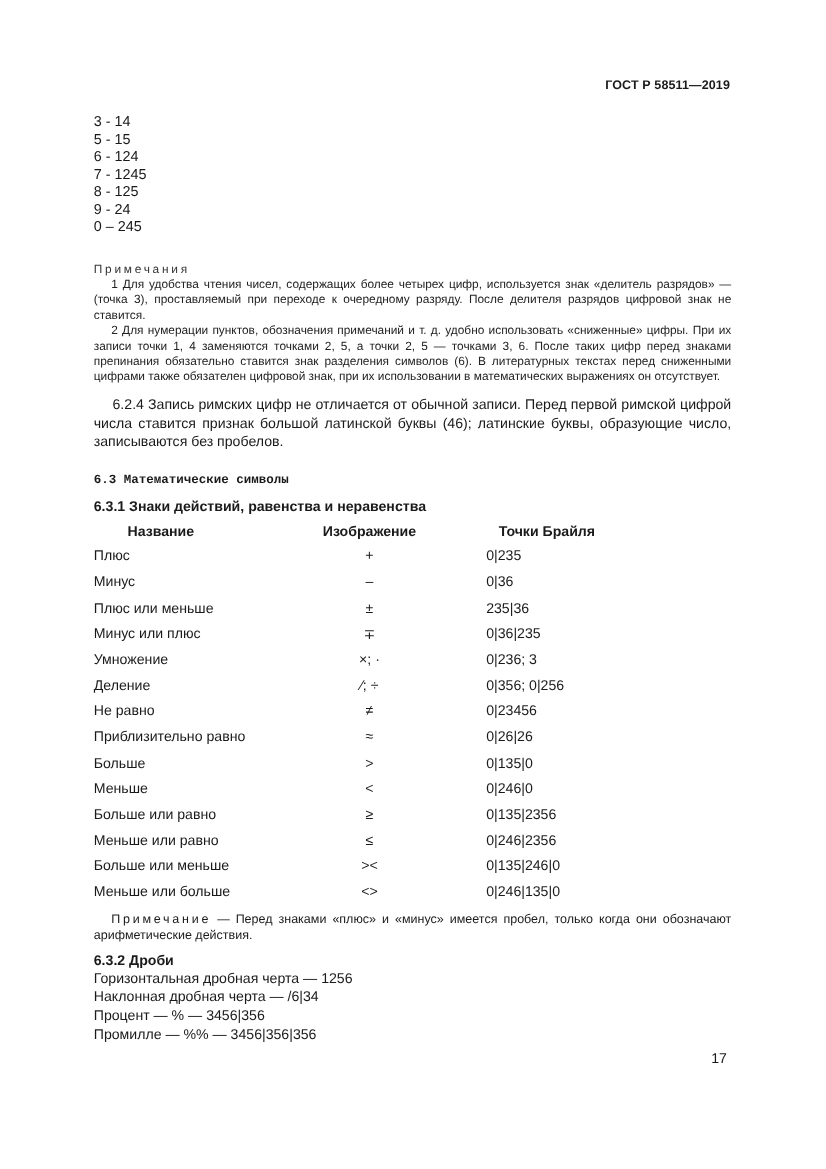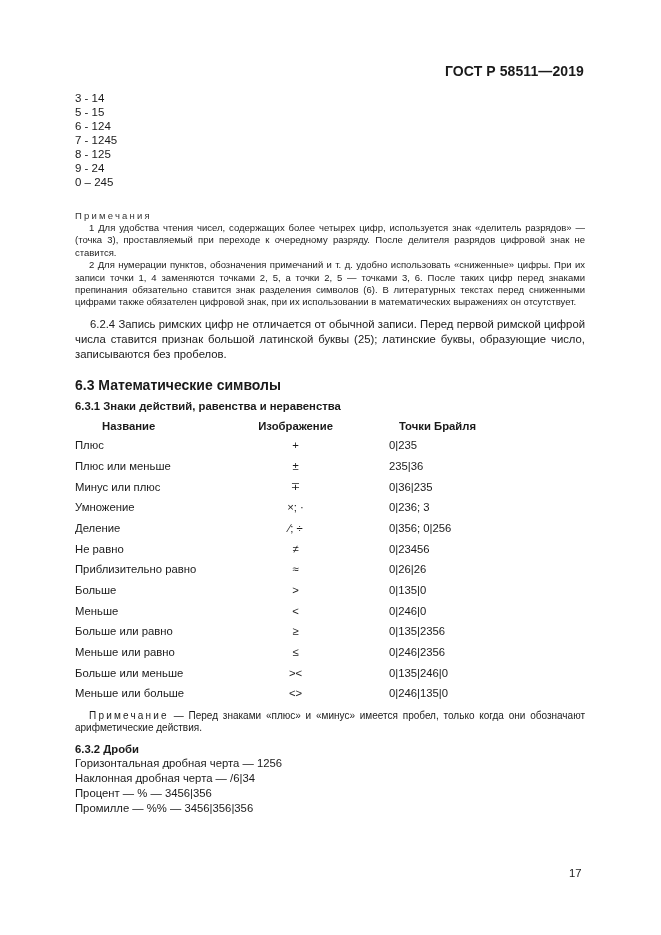--- a/index.html
+++ b/index.html
@@ -2,43 +2,43 @@
 <html><head>
   <meta charset="utf-8">
   <style>
     html, body { margin: 0; padding: 0; background: #ffffff; }
     body {
       width: 661px; height: 935px; position: relative; overflow: hidden;
       font-family: "Liberation Sans", sans-serif; color: #1a1a1a;
     }
     .page-header {
       position: absolute; top: 63px; right: 77px;
-      font-size: 14px; font-weight: bold; letter-spacing: 0.1px;
+      font-size: 10px; font-weight: bold; letter-spacing: 0.1px;
     }
     .content { position: absolute; left: 75px; top: 91px; width: 510px; }
     .braille-list { margin: 0; padding: 0; list-style: none; font-size: 11.5px; line-height: 14px; }
     .braille-list li { height: 14px; }
     .notes-title { margin-top: 21px; font-size: 9.5px; letter-spacing: 2.2px; color: #333; line-height: 12px; }
     .note { font-size: 9.5px; line-height: 12.4px; text-align: justify; text-indent: 14px; margin: 0; color: #222; }
     .para { font-size: 11.3px; line-height: 15px; text-align: justify; text-indent: 15px; margin: 8px 0 0 0; }
-    .h-section { font-size: 14px; font-weight: bold; margin: 16px 0 0 0; line-height: 14px; }
+    .h-section { font-size: 10px; font-weight: bold; margin: 16px 0 0 0; line-height: 14px; font-family: Liberation Mono, monospace; }
     .h-sub { font-size: 11.3px; font-weight: bold; margin: 7px 0 0 0; line-height: 14px; }
     table.symbols { border-collapse: collapse; margin-top: 4px; font-size: 11.3px; }
     table.symbols th { font-weight: bold; text-align: left; height: 18px; padding: 0; }
     table.symbols td { height: 20.7px; padding: 0; }
     .col-name { width: 193px; }
     .col-img { width: 71px; text-align: center; }
     .col-dots { width: 200px; padding-left: 56px !important; }
     th.col-name { padding-left: 27px !important; width: 166px; }
     th.col-img { text-align: center; }
     th.col-dots { padding-left: 66px !important; }
     .table-note { font-size: 10px; line-height: 12.4px; text-align: justify; text-indent: 14px; margin: 6px 0 0 0; }
     .spaced { letter-spacing: 2.2px; }
     .fractions { margin: 0; padding: 0; list-style: none; font-size: 11.3px; line-height: 15px; }
-    .page-number { position: absolute; top: 867px; left: 569px; font-size: 11.3px; }
+    .page-number { position: absolute; top: 841px; left: 569px; font-size: 11.3px; }
   </style>
 </head>
 <body>
 
 <div class="page-header">ГОСТ Р 58511—2019</div>
 
 <div class="content">
 
   <ul class="braille-list">
     <li>3 - 14</li>
@@ -47,38 +47,43 @@
     <li>7 - 1245</li>
     <li>8 - 125</li>
     <li>9 - 24</li>
     <li>0 – 245</li>
   </ul>
 
   <div class="notes-title">Примечания</div>
   <p class="note">1 Для удобства чтения чисел, содержащих более четырех цифр, используется знак «делитель разрядов» — (точка 3), проставляемый при переходе к очередному разряду. После делителя разрядов цифровой знак не ставится.</p>
   <p class="note">2 Для нумерации пунктов, обозначения примечаний и т. д. удобно использовать «сниженные» цифры. При их записи точки 1, 4 заменяются точками 2, 5, а точки 2, 5 — точками 3, 6. После таких цифр перед знаками препинания обязательно ставится знак разделения символов (6). В литературных текстах перед сниженными цифрами также обязателен цифровой знак, при их использовании в математических выражениях он отсутствует.</p>
 
-  <p class="para">6.2.4 Запись римских цифр не отличается от обычной записи. Перед первой римской цифрой числа ставится признак большой латинской буквы (25); латинские буквы, образующие число, записываются без пробелов.</p>
+  <p class="para">6.2.4 Запись римских цифр не отличается от обычной записи. Перед первой римской цифрой числа ставится признак большой латинской буквы (46); латинские буквы, образующие число, записываются без пробелов.</p>
 
   <div class="h-section">6.3 Математические символы</div>
   <div class="h-sub">6.3.1 Знаки действий, равенства и неравенства</div>
 
   <table class="symbols">
     <thead>
       <tr>
         <th class="col-name">Название</th>
         <th class="col-img">Изображение</th>
         <th class="col-dots">Точки Брайля</th>
       </tr>
     </thead>
     <tbody>
       <tr>
         <td class="col-name">Плюс</td>
         <td class="col-img">+</td>
         <td class="col-dots">0|235</td>
+      </tr>
+      <tr>
+        <td class="col-name">Минус</td>
+        <td class="col-img">–</td>
+        <td class="col-dots">0|36</td>
       </tr>
       <tr>
         <td class="col-name">Плюс или меньше</td>
         <td class="col-img">±</td>
         <td class="col-dots">235|36</td>
       </tr>
       <tr>
         <td class="col-name">Минус или плюс</td>
         <td class="col-img">∓</td>
         <td class="col-dots">0|36|235</td>

